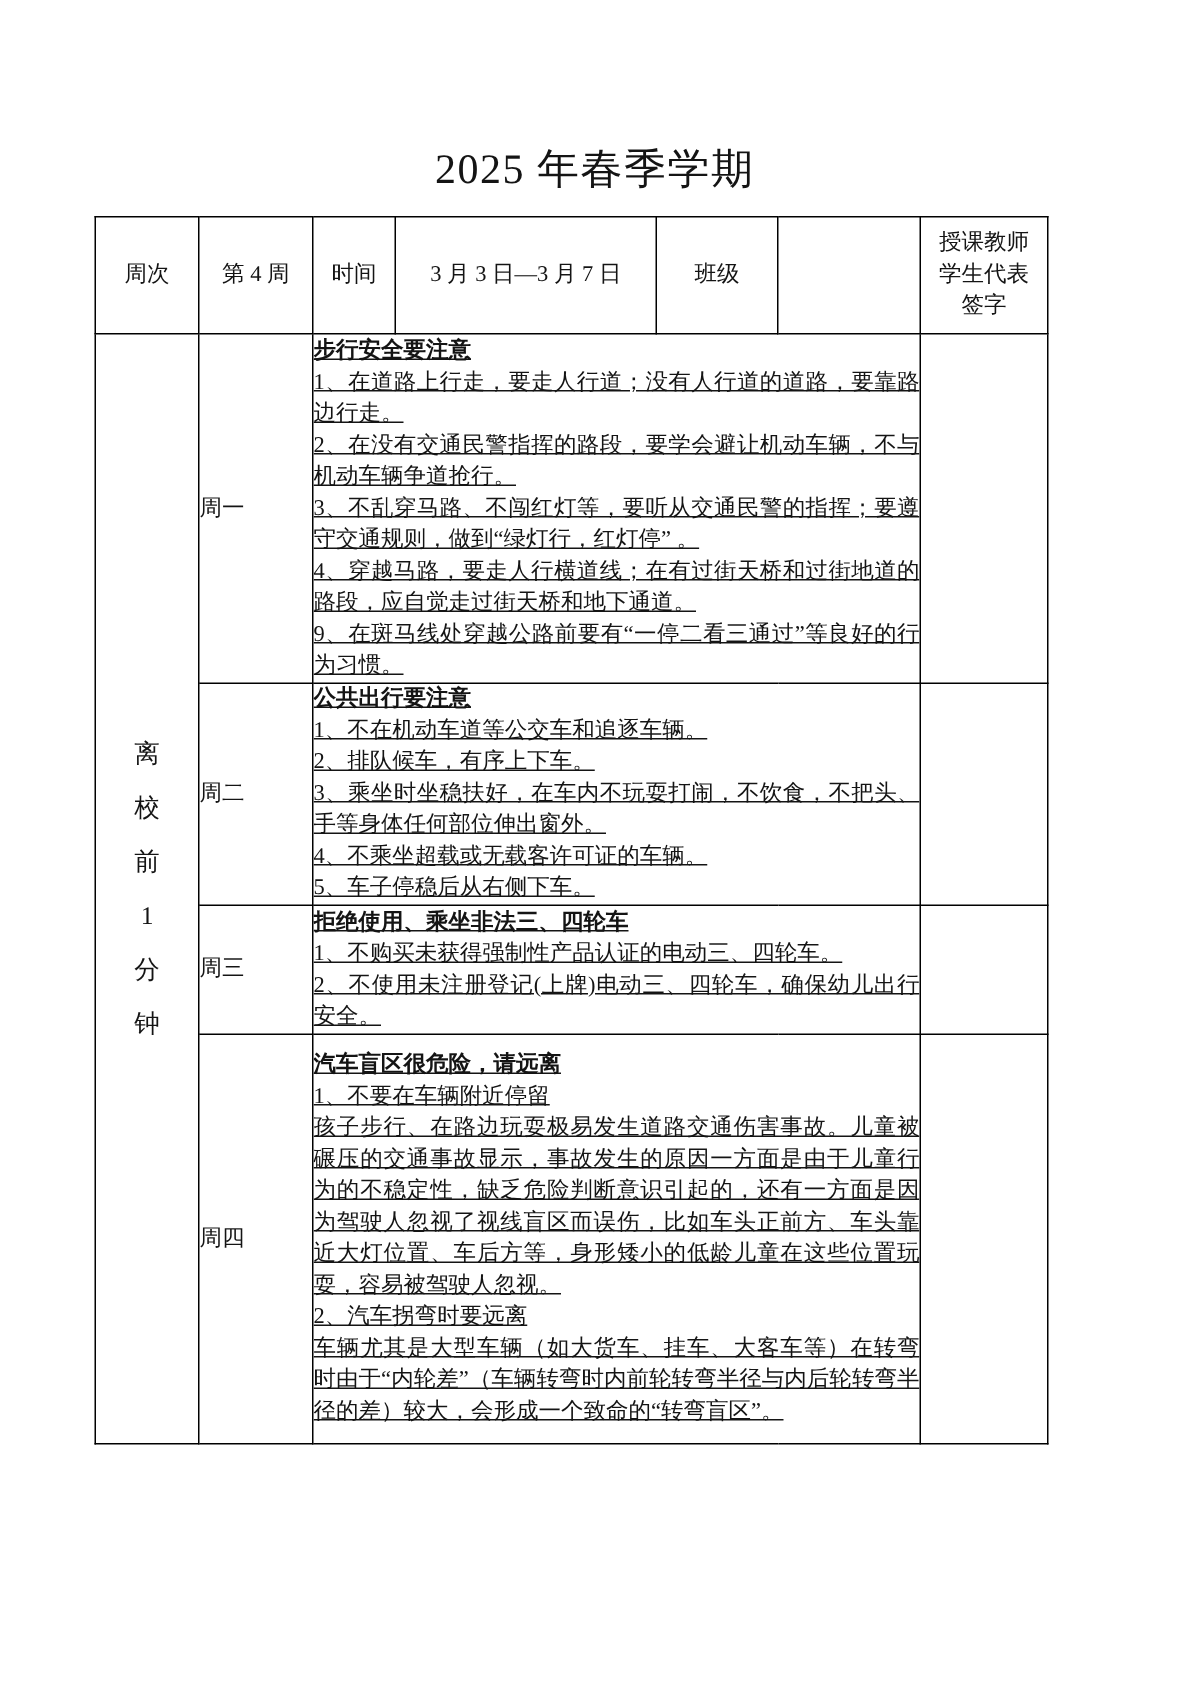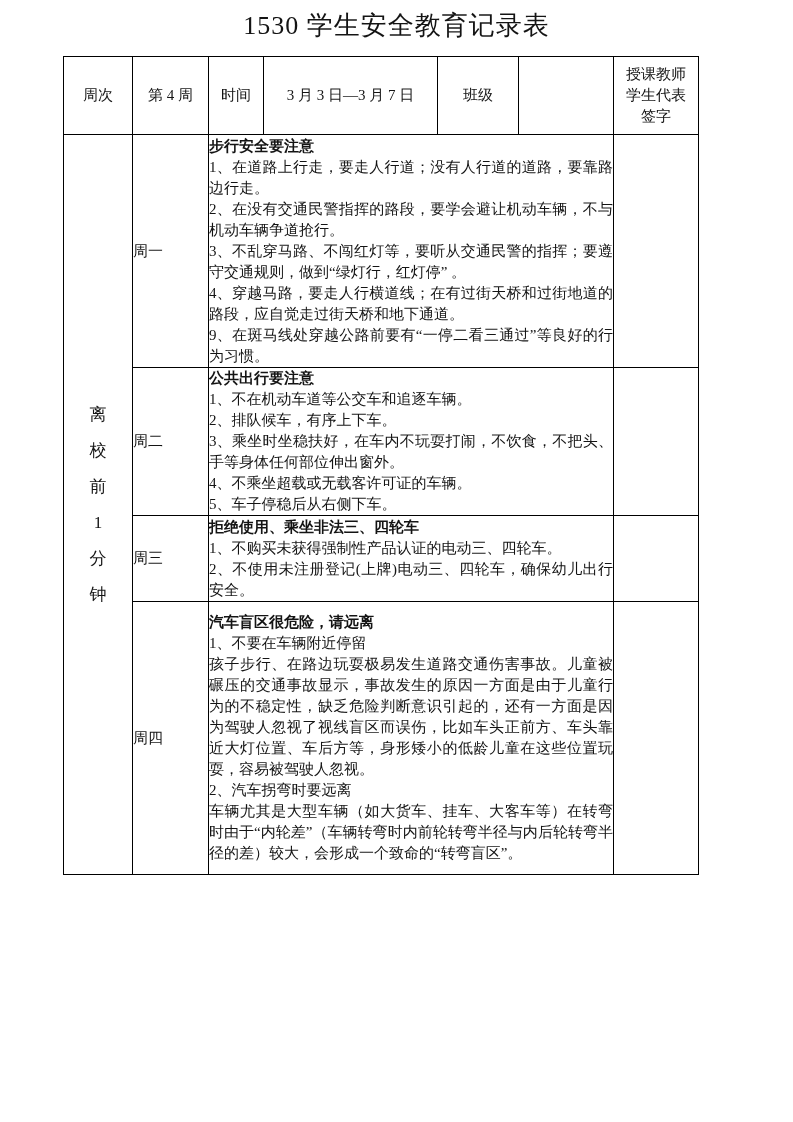--- a/index.html
+++ b/index.html
@@ -50,20 +50,21 @@
   tr.r1 > td { height: 232px; }
   tr.r2 > td { height: 146px; }
   tr.r3 > td { height: 85px; margin-top: 32px; }
   tr.r4 > td { height: 272px; margin-left: 27px; }
   td.center { text-align: left; }
   td.sign-hdr { line-height: 25px; font-size: 15px; }
   td.content {
     vertical-align: top;
     padding: 2px 8px 2px 9px;
     text-align: justify;
+    text-decoration: underline;
   }
   .blk-title { font-weight: bold; }
   td.side {
     text-align: center;
     vertical-align: middle;
   }
   .side-stack {
     display: flex;
     flex-direction: column;
     align-items: center;
@@ -72,21 +73,21 @@
     font-size: 17px;
     line-height: 17px;
   }
   td.signcell { background: #ffffff; }
 </style>
 </head>
 <body>
 
 <div class="page">
 
-  <h2 class="doc-subtitle">1530 学生安全教育记录表</h2>
+  <h1 class="doc-title">2025 年春季学期</h1>
 
   <table class="record">
     <colgroup>
       <col style="width:69px">
         <col style="width:76px">
         <col style="width:55px">
       <col style="width:174px">
         <col style="width:81px">
         <col style="width:95px">
       <col style="width:85px">

